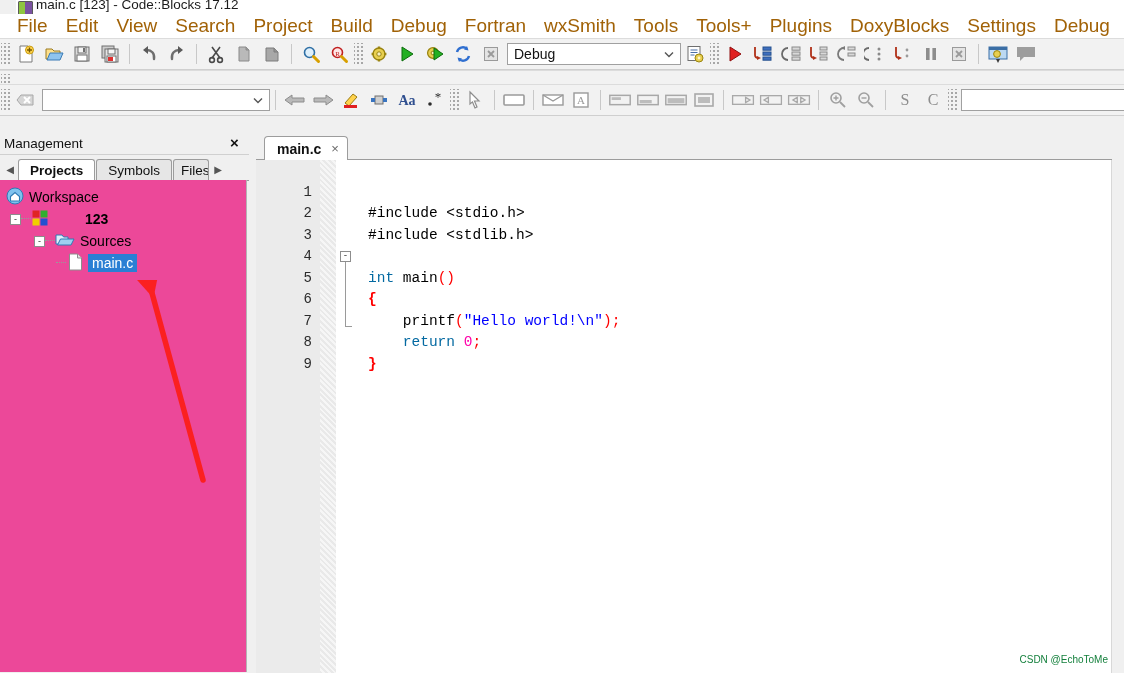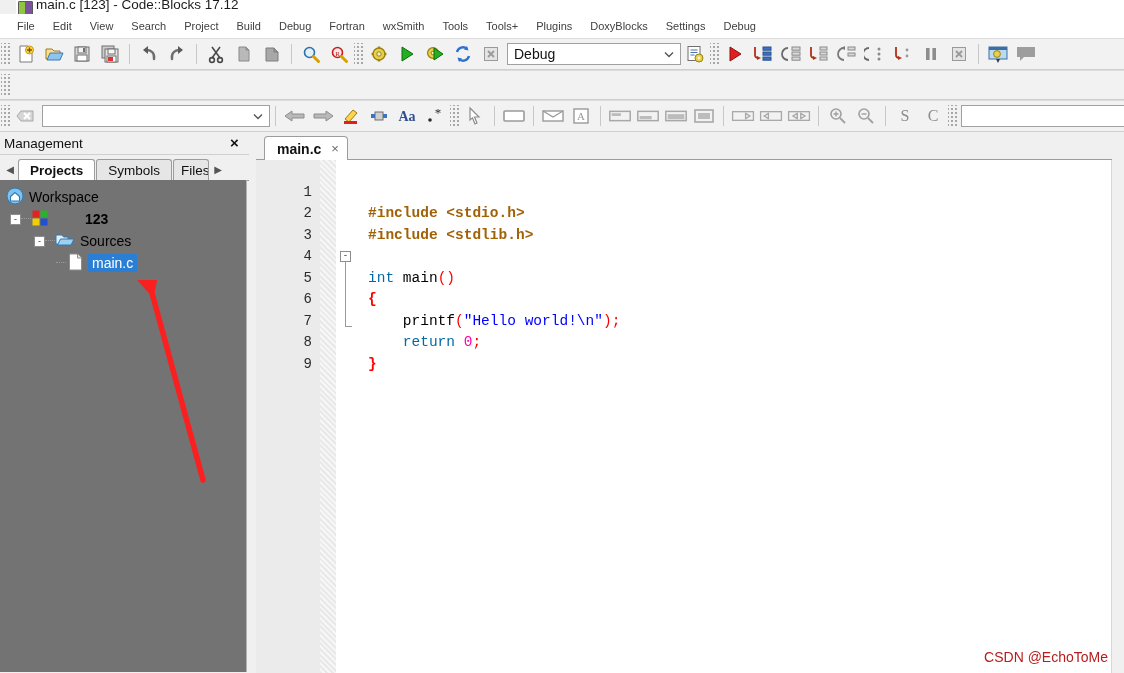--- a/index.html
+++ b/index.html
@@ -27,33 +27,33 @@
     font-size:13.5px;color:#1b1b1b;white-space:nowrap;
   }
 
   
   .menubar{
     position:absolute;left:0;top:14px;width:1124px;height:24px;
     background:#ffffff;display:flex;align-items:center;padding-left:8px;
     box-sizing:border-box;
   }
   .menubar .mi{
-    padding:2px 9px;font-size:11px;color:#404040;white-space:nowrap;cursor:default;
+    padding:2px 9px;font-size:19px;color:#a16207;white-space:nowrap;cursor:default;
   }
 
   
   .tbrow{
     position:absolute;left:0;width:1124px;
     background:#f2f2f2;
     border-top:1px solid #dcdcdc;border-bottom:1px solid #cfcfcf;
     display:flex;align-items:center;box-sizing:border-box;
   }
   .tbrow1{top:38px;height:32px;}
   .tbrow2{top:70px;height:30px;}
-  .tbrow3{top:100px;height:32px;}
+  .tbrow3{top:84px;height:32px;}
 
   .grip{
     width:9px;height:22px;margin:0 2px 0 1px;flex:none;
     background-image:radial-gradient(circle, #9a9a9a 1px, transparent 1.2px);
     background-size:4px 4px;background-position:2px 2px;opacity:.85;
   }
   .tsep{width:1px;height:20px;background:#c8c8c8;margin:0 5px;flex:none;}
   .tbtn{
     width:26px;height:26px;flex:none;display:flex;align-items:center;justify-content:center;
     border:1px solid transparent;border-radius:3px;cursor:default;
@@ -102,21 +102,21 @@
     height:21px;line-height:21px;padding:0 11px;margin-right:1px;
     font-size:13.5px;color:#111;background:#e6e6e6;
     border:1px solid #9c9c9c;border-bottom:none;
     border-radius:3px 3px 0 0;cursor:default;box-sizing:border-box;
   }
   .mtab.active{background:#ffffff;font-weight:bold;position:relative;top:1px;height:22px;line-height:21px;}
   .mtab.clip{overflow:hidden;width:36px;padding:0 4px 17px 7px;}
 
   .tree{
     position:absolute;left:0;top:48px;width:247px;height:492px;
-    background:#737373;border-right:1px solid #b4b4b4;
+    background:#ec4899;border-right:1px solid #b4b4b4;
     box-sizing:border-box;padding:6px 0 0 0;overflow:hidden;
   }
   .trow{display:flex;align-items:center;height:22px;white-space:nowrap;cursor:default;}
   .tlabel{font-size:14px;color:#000;margin-left:5px;}
   .tlabel.bold{font-weight:bold;margin-left:36px;}
   .tlabel.sel{background:#2a7fd4;color:#fff;padding:1px 4px;}
   .expander{
     width:11px;height:11px;border:1px solid #8d8d8d;background:#fff;
     display:flex;align-items:center;justify-content:center;flex:none;
     font-size:9px;line-height:9px;color:#333;box-sizing:border-box;cursor:default;
@@ -156,21 +156,21 @@
   }
   .foldcol{position:absolute;left:80px;top:0;width:24px;height:513px;background:#ffffff;}
   .lines{position:absolute;left:0;top:0;width:856px;height:513px;}
   .ln{position:relative;height:21.5px;line-height:21.5px;white-space:pre;}
   .ln .num{
     position:absolute;left:0;width:56px;text-align:right;color:#2b2b2b;
     font-size:14px;
   }
   .ln .src{position:absolute;left:112px;}
   .kw{color:#0369a1;font-weight:normal;}
-  .pre{color:#a16207;font-weight:bold;}
+  .pre{color:#000000;font-weight:normal;}
   .str{color:#0000ff;}
   .num-lit{color:#ff00aa;}
   .brace{color:#ff0000;font-weight:bold;}
   .paren{color:#ff0000;}
   .ident{color:#000000;}
   .punc{color:#ff0000;}
 
   .foldbox{
     position:absolute;left:84px;width:11px;height:11px;border:1px solid #8d8d8d;
     background:#fff;display:flex;align-items:center;justify-content:center;
@@ -187,21 +187,21 @@
 
   
   .rightstrip{position:absolute;left:1112px;top:132px;width:12px;height:541px;background:#f0f0f0;}
 
   
   .annot{position:absolute;left:130px;top:280px;width:110px;height:220px;pointer-events:none;}
 
   
   .watermark{
     position:absolute;right:16px;bottom:8px;
-    font-size:14px;color:#b91c1c;white-space:nowrap;
+    font-size:10px;color:#15803d;white-space:nowrap;
   }
 </style>
 </head>
 <body>
 
 <div class="app">
 
   <div class="titlebar">
     <div class="tb-icon"></div>
     <div class="tb-text">main.c [123] - Code::Blocks 17.12</div>

